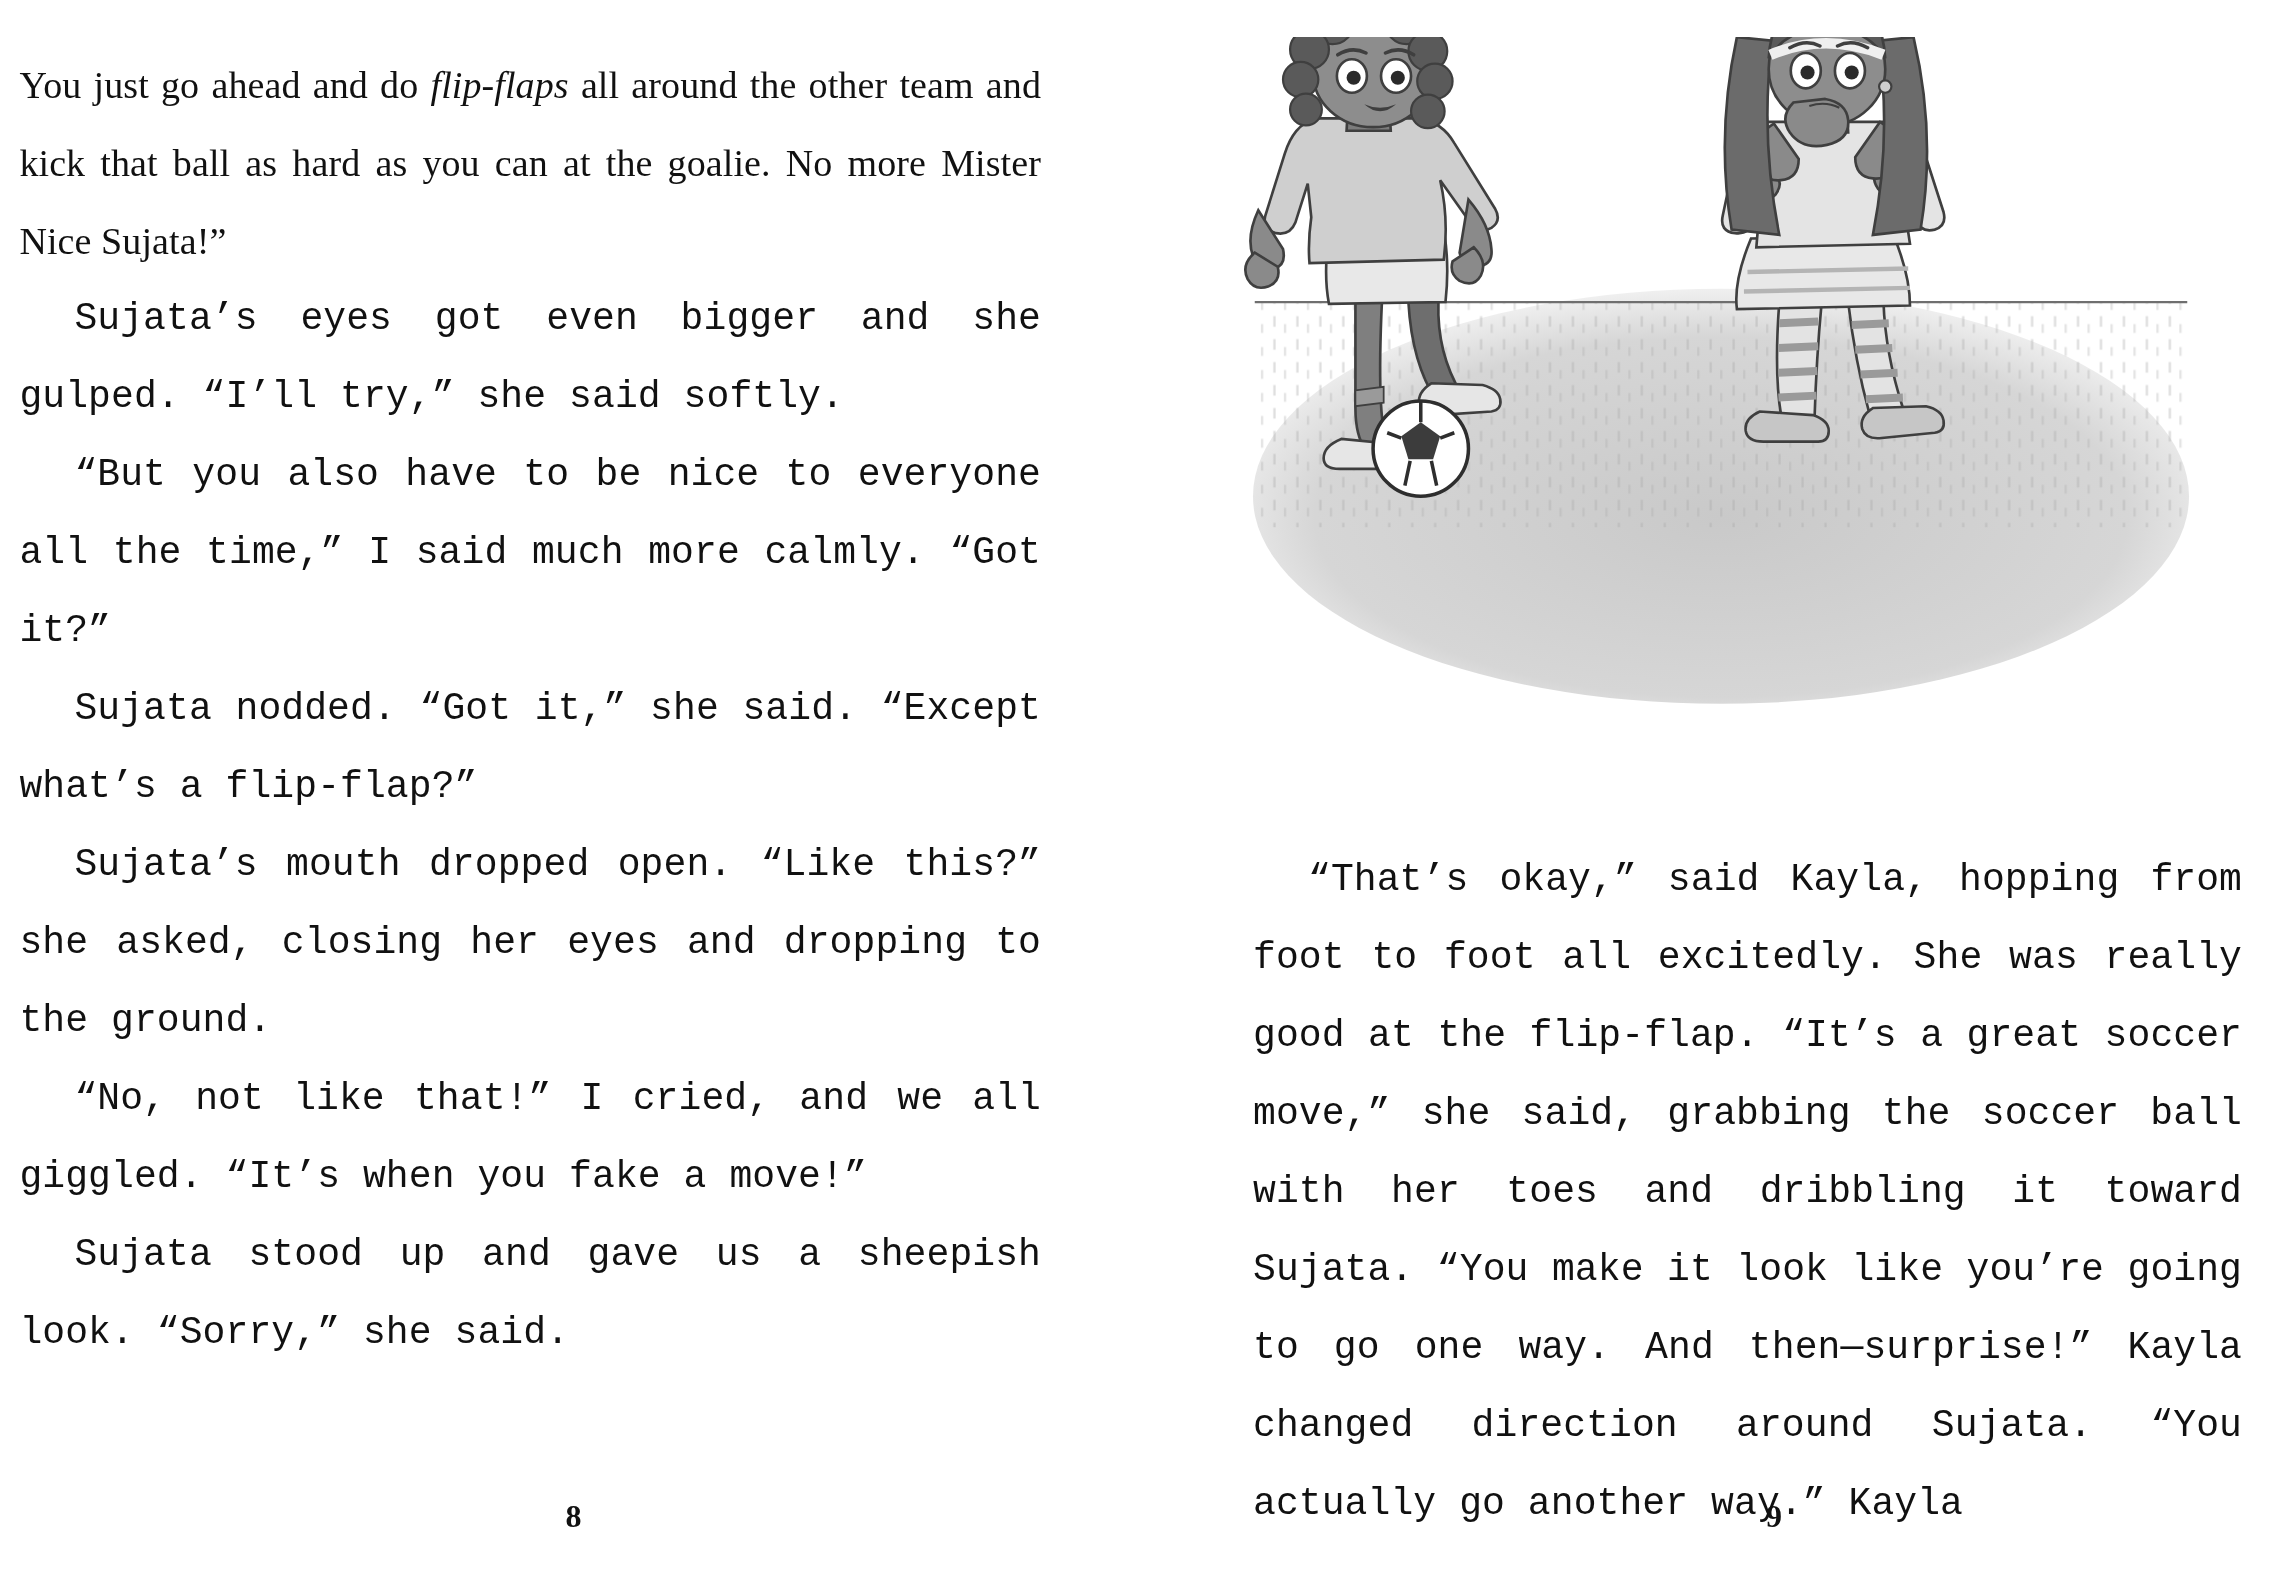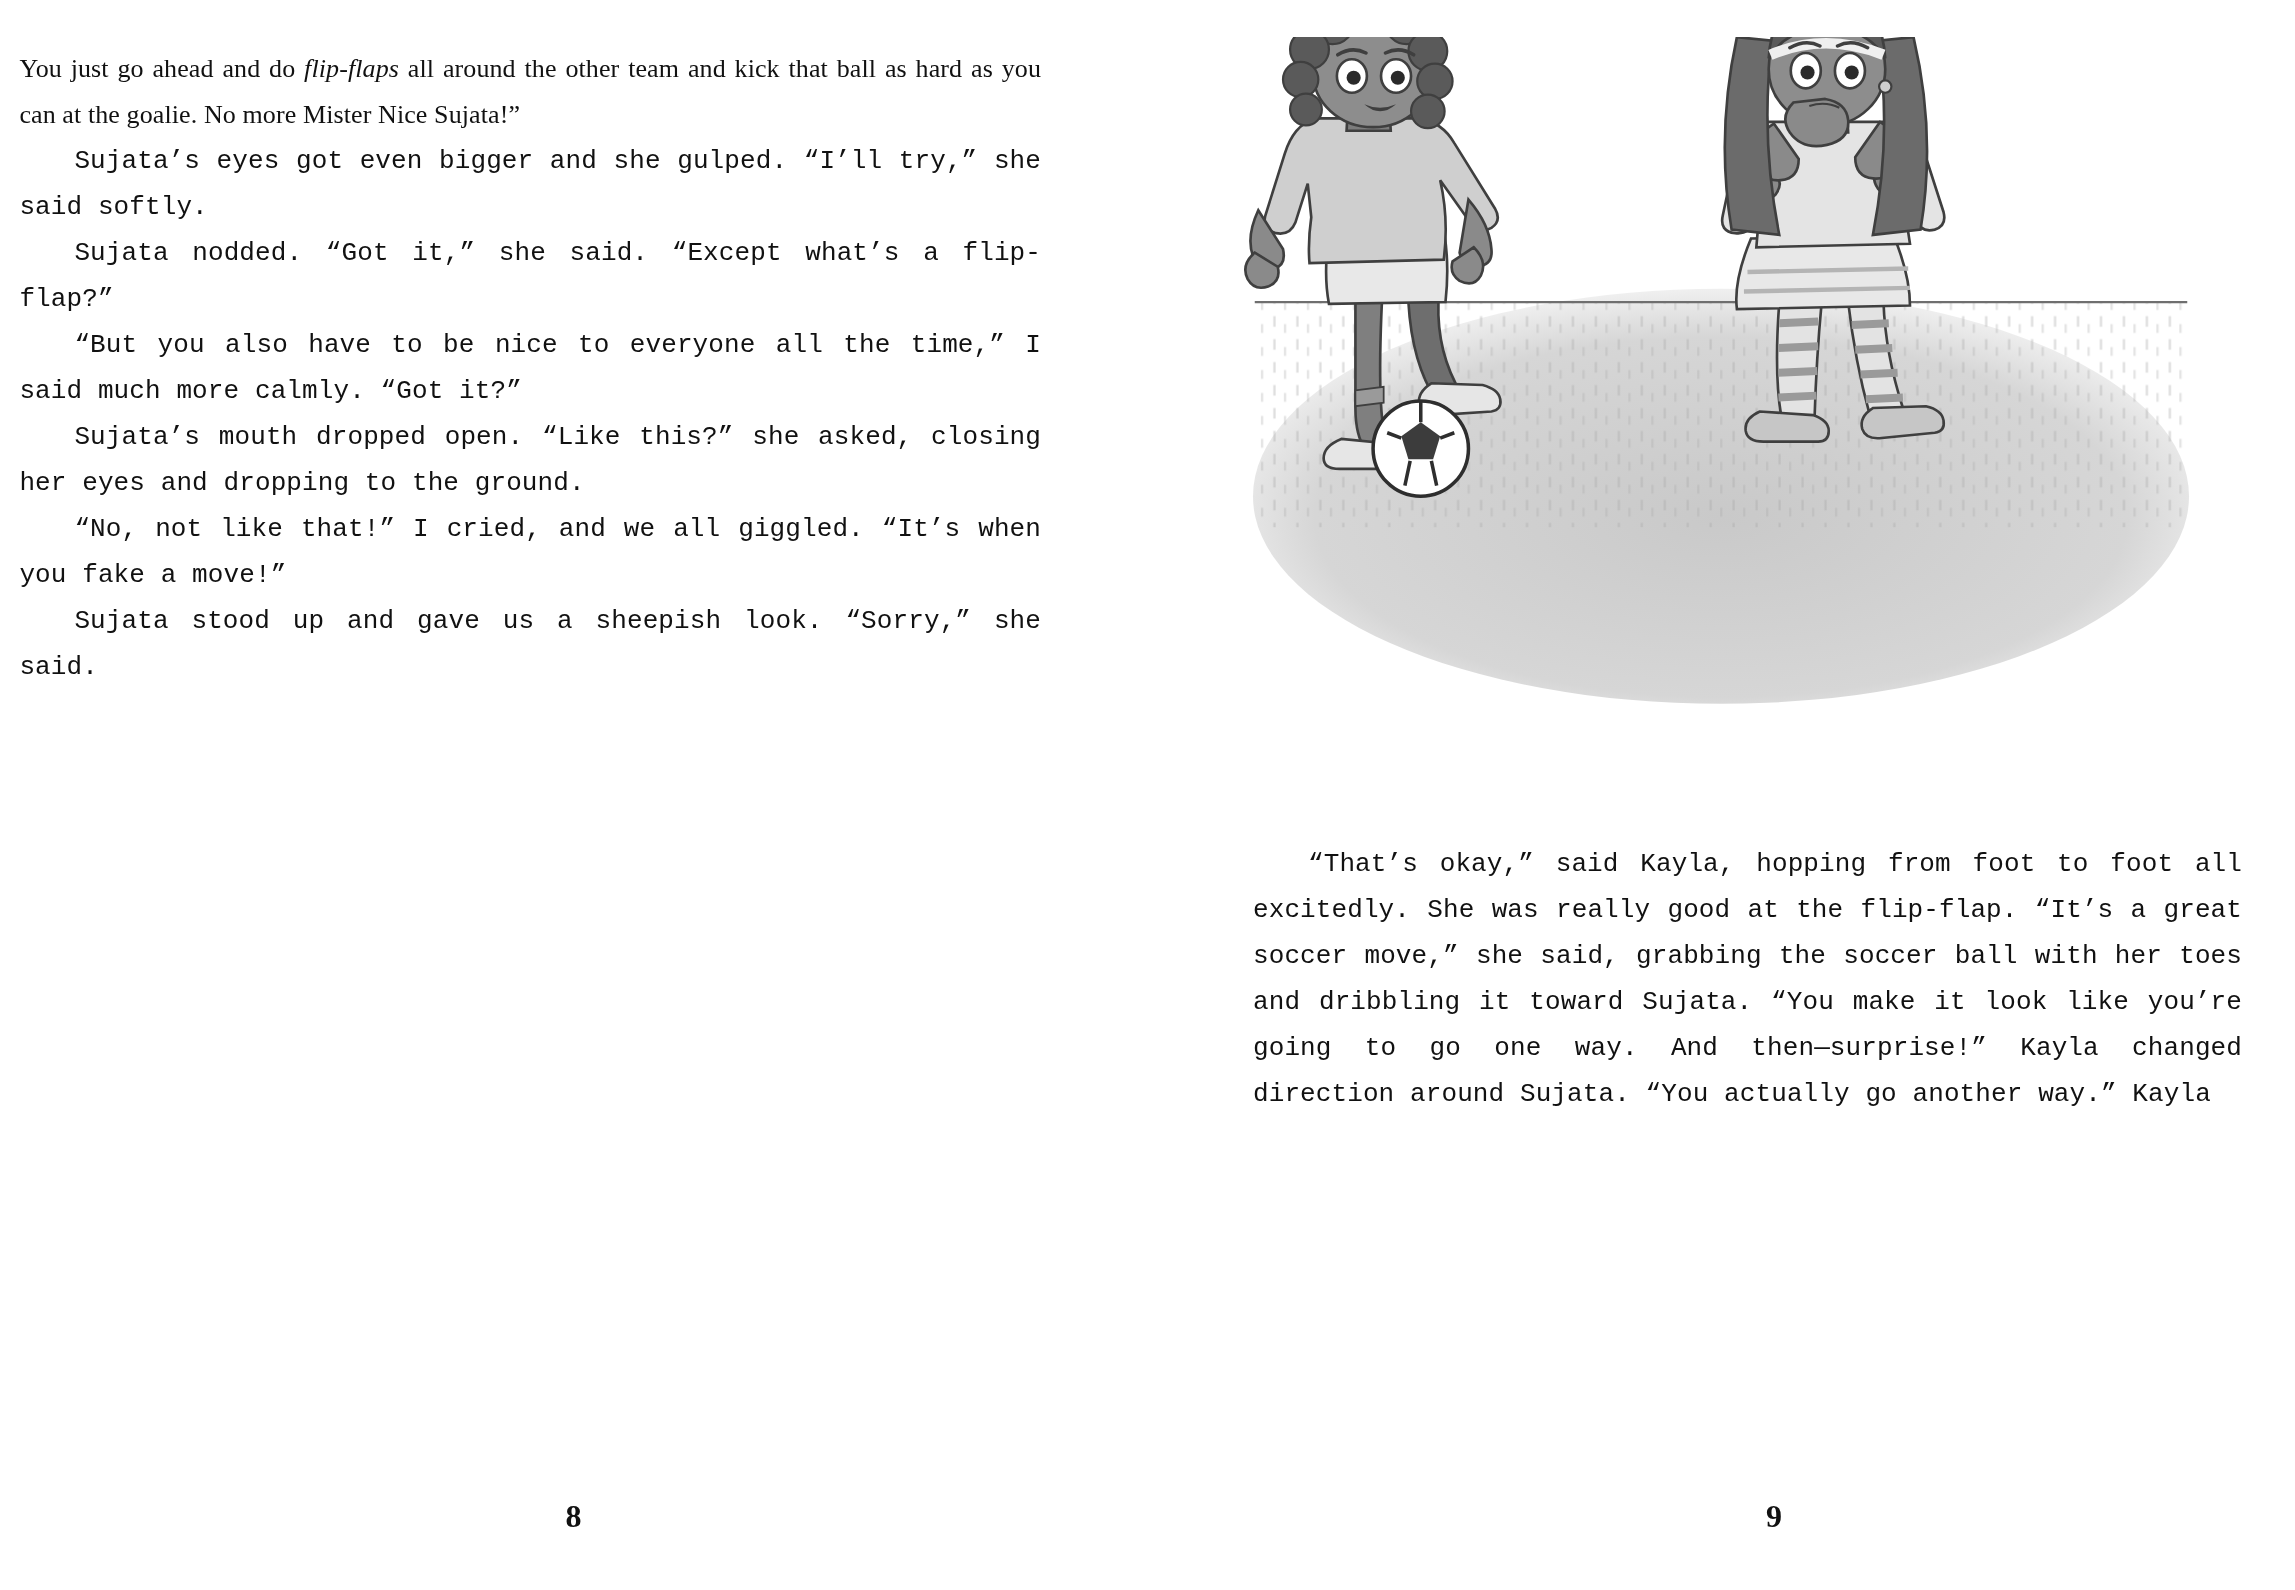--- a/index.html
+++ b/index.html
@@ -27,22 +27,22 @@
     box-sizing: border-box;
   }
   .page-left {
     padding: 46px 106px 0 19.4px;
   }
   .page-right {
     padding: 46px 53px 6px 106px;
   }
   .body-text p {
     margin: 0;
-    font-size: 26px;
-    line-height: 46px;
+    font-size: 38px;
+    line-height: 78px;
     text-align: justify;
     text-justify: inter-word;
     letter-spacing: 0.1px;
   }
   .body-text p.indent {
     text-indent: 55px;
     font-family: Liberation Mono, monospace;
   }
   .body-text p.noindent {
     text-indent: 0;
@@ -75,22 +75,22 @@
 </style>
 </head>
 <body>
 
 <div class="spread">
 
   <div class="page page-left">
     <div class="body-text">
       <p class="noindent">You just go ahead and do <em>flip-flaps</em> all around the other team and kick that ball as hard as you can at the goalie. No more Mister Nice Sujata!”</p>
       <p class="indent">Sujata’s eyes got even bigger and she gulped. “I’ll try,” she said softly.</p>
+      <p class="indent">“But you also have to be nice to everyone all the time,” I said much more calmly. “Got it?”</p>
       <p class="indent">Sujata nodded. “Got it,” she said. “Except what’s a flip-flap?”</p>
-      <p class="indent">“But you also have to be nice to everyone all the time,” I said much more calmly. “Got it?”</p>
       <p class="indent">Sujata’s mouth dropped open. “Like this?” she asked, closing her eyes and dropping to the ground.</p>
       <p class="indent">“No, not like that!” I cried, and we all giggled. “It’s when you fake a move!”</p>
       <p class="indent">Sujata stood up and gave us a sheepish look. “Sorry,” she said.</p>
     </div>
     <div class="folio">8</div>
   </div>
 
   <div class="page page-right">
 
     <div class="illustration">

